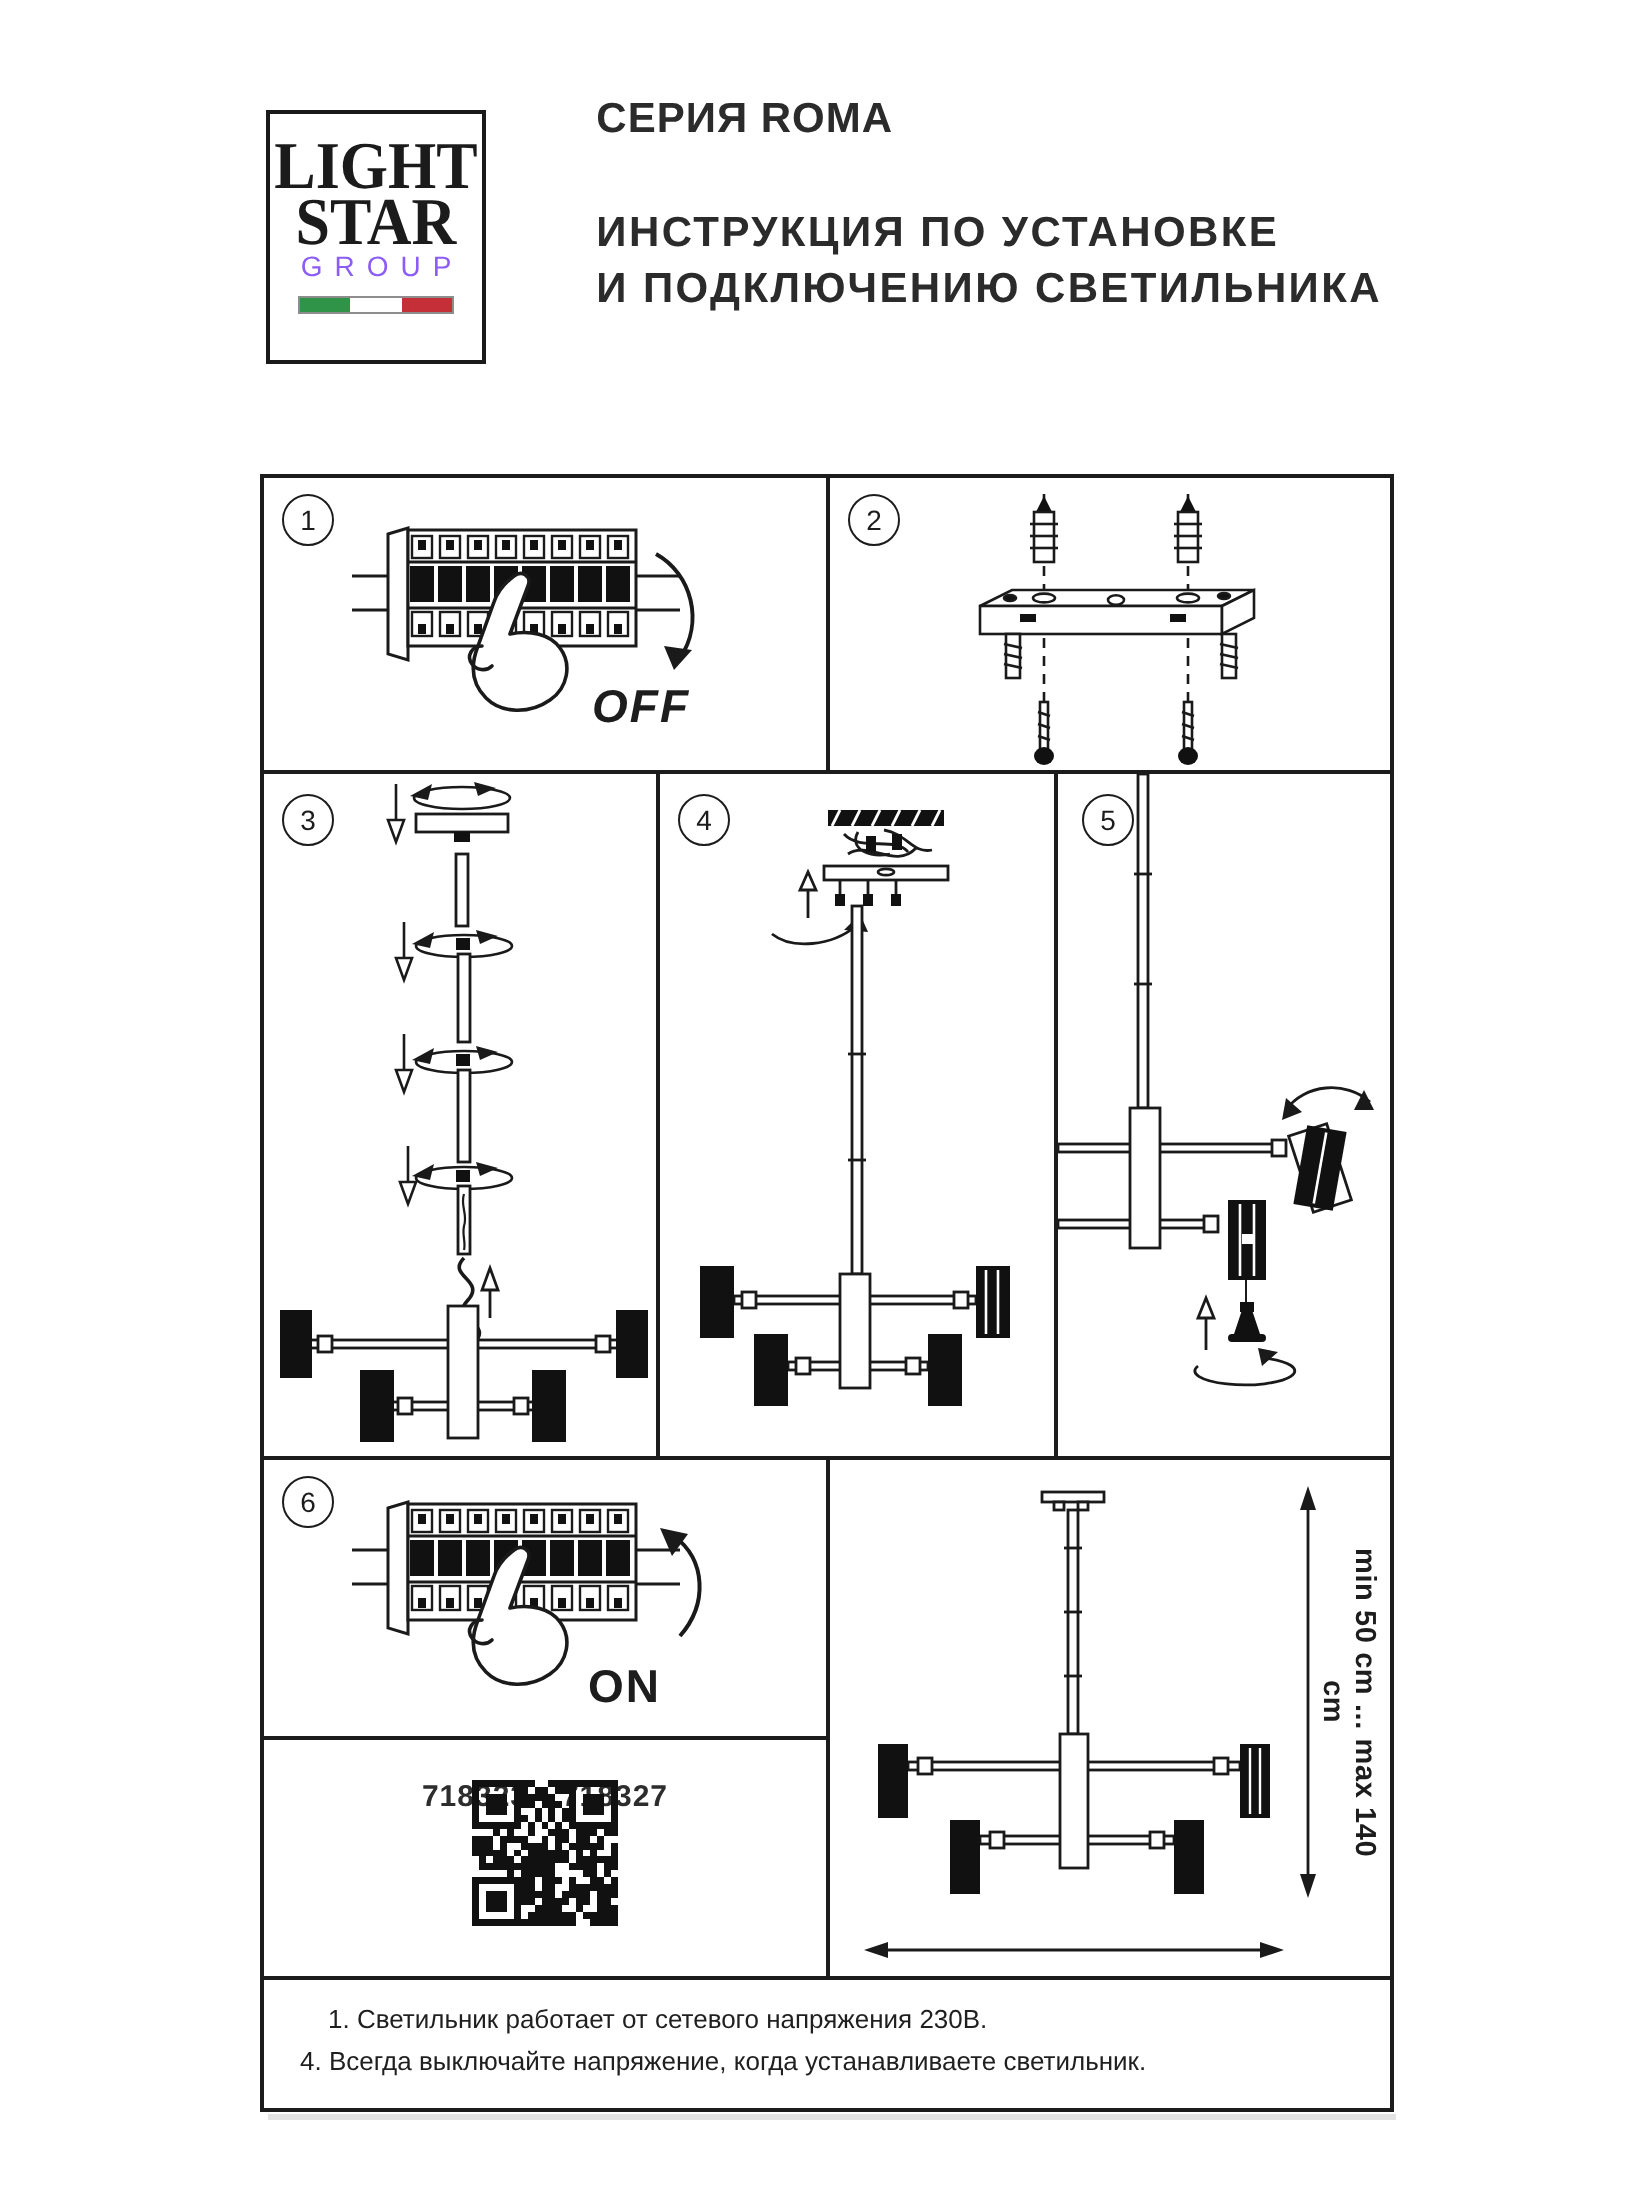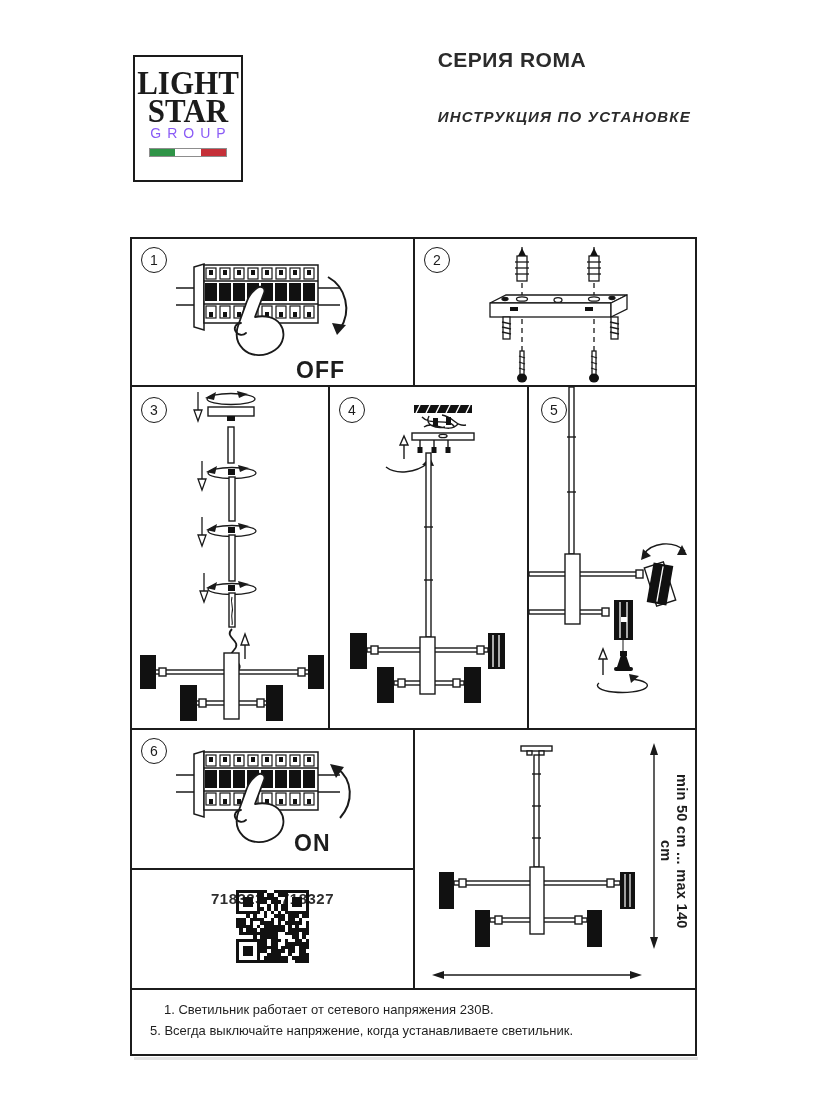--- a/index.html
+++ b/index.html
@@ -10,21 +10,21 @@
             border:2px solid #1a1a1a;box-sizing:border-box;text-align:center;background:#fff;}
   .logo-word{font-family:"Liberation Serif",serif;font-weight:700;color:#1b1b1b;
              font-size:31px;line-height:28px;transform:scaleY(1.08);}
   .logo-w1{margin-top:12px;}
   .logo-group{font-size:14px;font-weight:400;letter-spacing:6px;color:#8b5cf6;margin-top:0;text-indent:6px;}
   .logo-flag{width:78px;height:9px;border:1px solid #8d8d8d;margin:7px auto 0;display:flex;box-sizing:border-box;}
   .logo-flag div{flex:1;height:100%;}
   .hdr{position:absolute;right:129px;top:44px;color:#2b2b2b;font-weight:700;}
   .hdr .l1{font-size:21px;line-height:31px;letter-spacing:.5px;}
   .hdr .l2{font-size:21px;line-height:31px;letter-spacing:.5px;}
-  .hdr .t1{font-size:15px;line-height:28px;letter-spacing:1.2px;margin-top:28px;font-style:italic;}
+  .hdr .t1{font-size:21px;line-height:28px;letter-spacing:1.2px;margin-top:28px;}
   .hdr .t2{font-size:21px;line-height:28px;letter-spacing:1.2px;}
   
   .panel{position:absolute;border:2px solid #1c1c1c;box-sizing:border-box;background:#fff;}
   .badge{position:absolute;width:24px;height:24px;border:1.6px solid #1c1c1c;border-radius:50%;
          font-size:14px;font-weight:400;color:#1c1c1c;display:flex;align-items:center;justify-content:center;
          background:#fff;z-index:3;}
   .panel svg{position:absolute;left:0;top:0;}
   .switch-label{position:absolute;font-size:23px;font-weight:600;color:#1d1d1d;letter-spacing:1px;z-index:2;}
   .dim-v{position:absolute;left:243px;top:36px;height:170px;writing-mode:vertical-rl;
          font-size:14.5px;font-weight:700;color:#1d1d1d;text-align:center;letter-spacing:.3px;}
@@ -54,25 +54,26 @@
     <div class="logo-flag">
       <div style="background: rgb(47, 148, 71);"></div>
       <div style="background: rgb(255, 255, 255);"></div>
       <div style="background: rgb(197, 48, 56);"></div>
     </div>
   </div>
 
   <div class="hdr">
     <div class="l1">СЕРИЯ ROMA</div>
     <div class="t1">ИНСТРУКЦИЯ ПО УСТАНОВКЕ</div>
+    <div class="t2">И ПОДКЛЮЧЕНИЮ СВЕТИЛЬНИКА</div>
   </div>
 
   <div class="panel" style="left:130px;top:237px;width:285px;height:150px;">
     <div class="badge" style="left:9px;top:8px;">1</div>
-    <span class="switch-label" style="left:164px;top:118px;">OFF</span>
+    <span class="switch-label" style="left:164px;top:101px;font-style:italic;">OFF</span>
     <svg width="281" height="146" viewBox="0 0 281 146">
       <defs>
         <g id="mod1">
           <rect x="0" y="29" width="10" height="11" fill="#fff" stroke="#1a1a1a" stroke-width="1.2"></rect>
           <rect x="3" y="31" width="4" height="5" fill="#111" stroke="none"></rect>
           <rect x="-1" y="44" width="12" height="18" fill="#111" stroke="none"></rect>
           <rect x="0" y="67" width="10" height="12" fill="#fff" stroke="#1a1a1a" stroke-width="1.2"></rect>
           <rect x="3" y="73" width="4" height="5" fill="#111" stroke="none"></rect>
         </g>
       </defs>
@@ -877,17 +878,17 @@
         <line x1="26" y1="245" x2="218" y2="245"></line>
         <polygon points="17,245 29,241 29,249" fill="#1a1a1a" stroke="none"></polygon>
         <polygon points="227,245 215,241 215,249" fill="#1a1a1a" stroke="none"></polygon>
       </g>
     </svg>
     <div class="dim-v">min 50 cm ... max 140 cm</div>
   </div>
 
   <div class="notes">
     <div class="n1">1. Светильник работает от сетевого напряжения 230В.</div>
-    <div>5. Всегда выключайте напряжение, когда устанавливаете светильник.</div>
+    <div>4. Всегда выключайте напряжение, когда устанавливаете светильник.</div>
   </div>
   <div class="page-shadow"></div>
 
 </div>
 
 </body></html>

